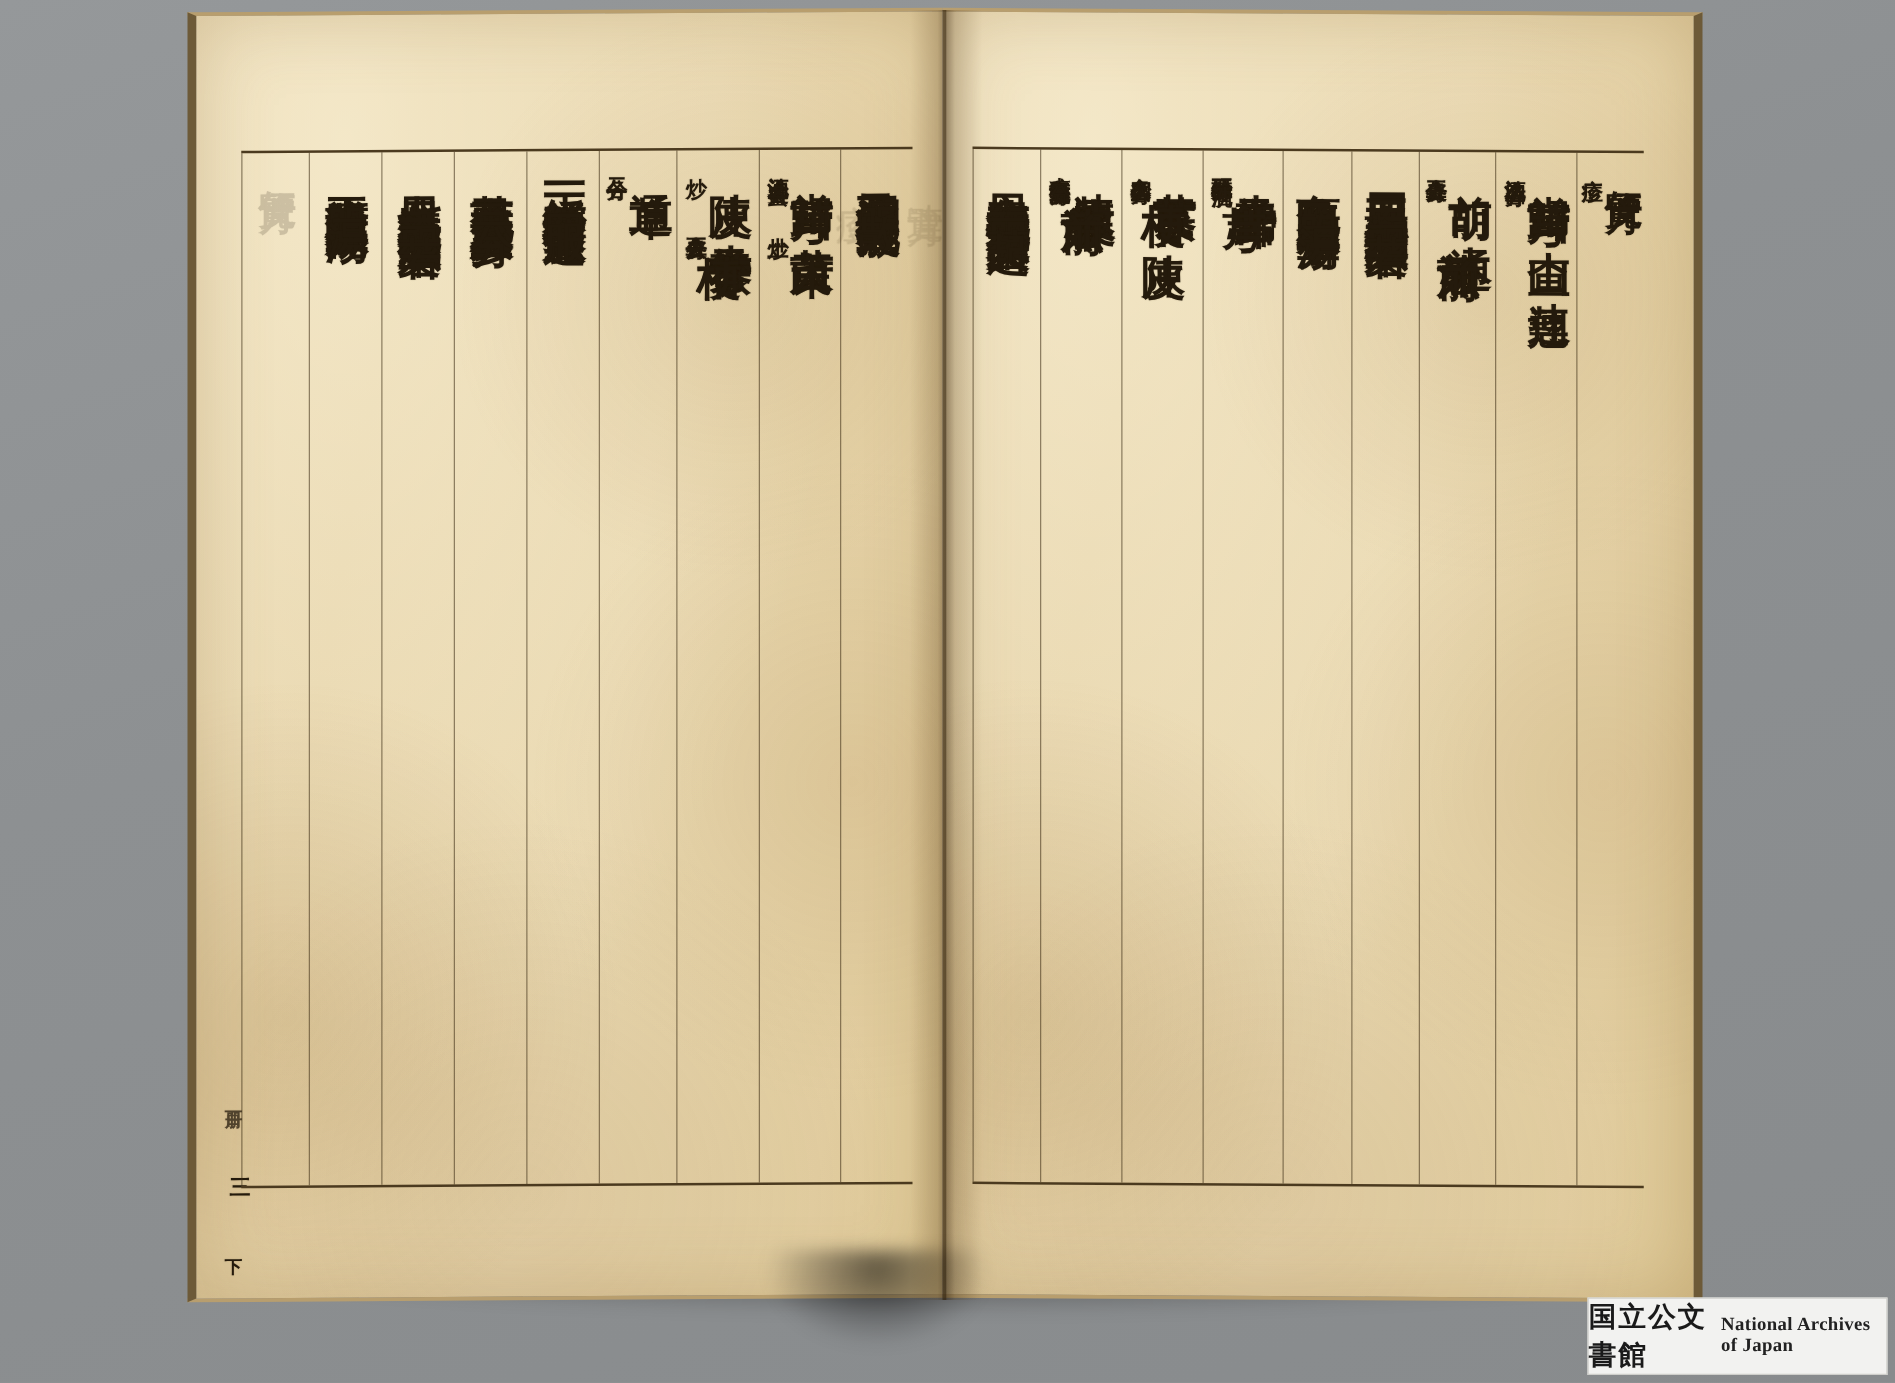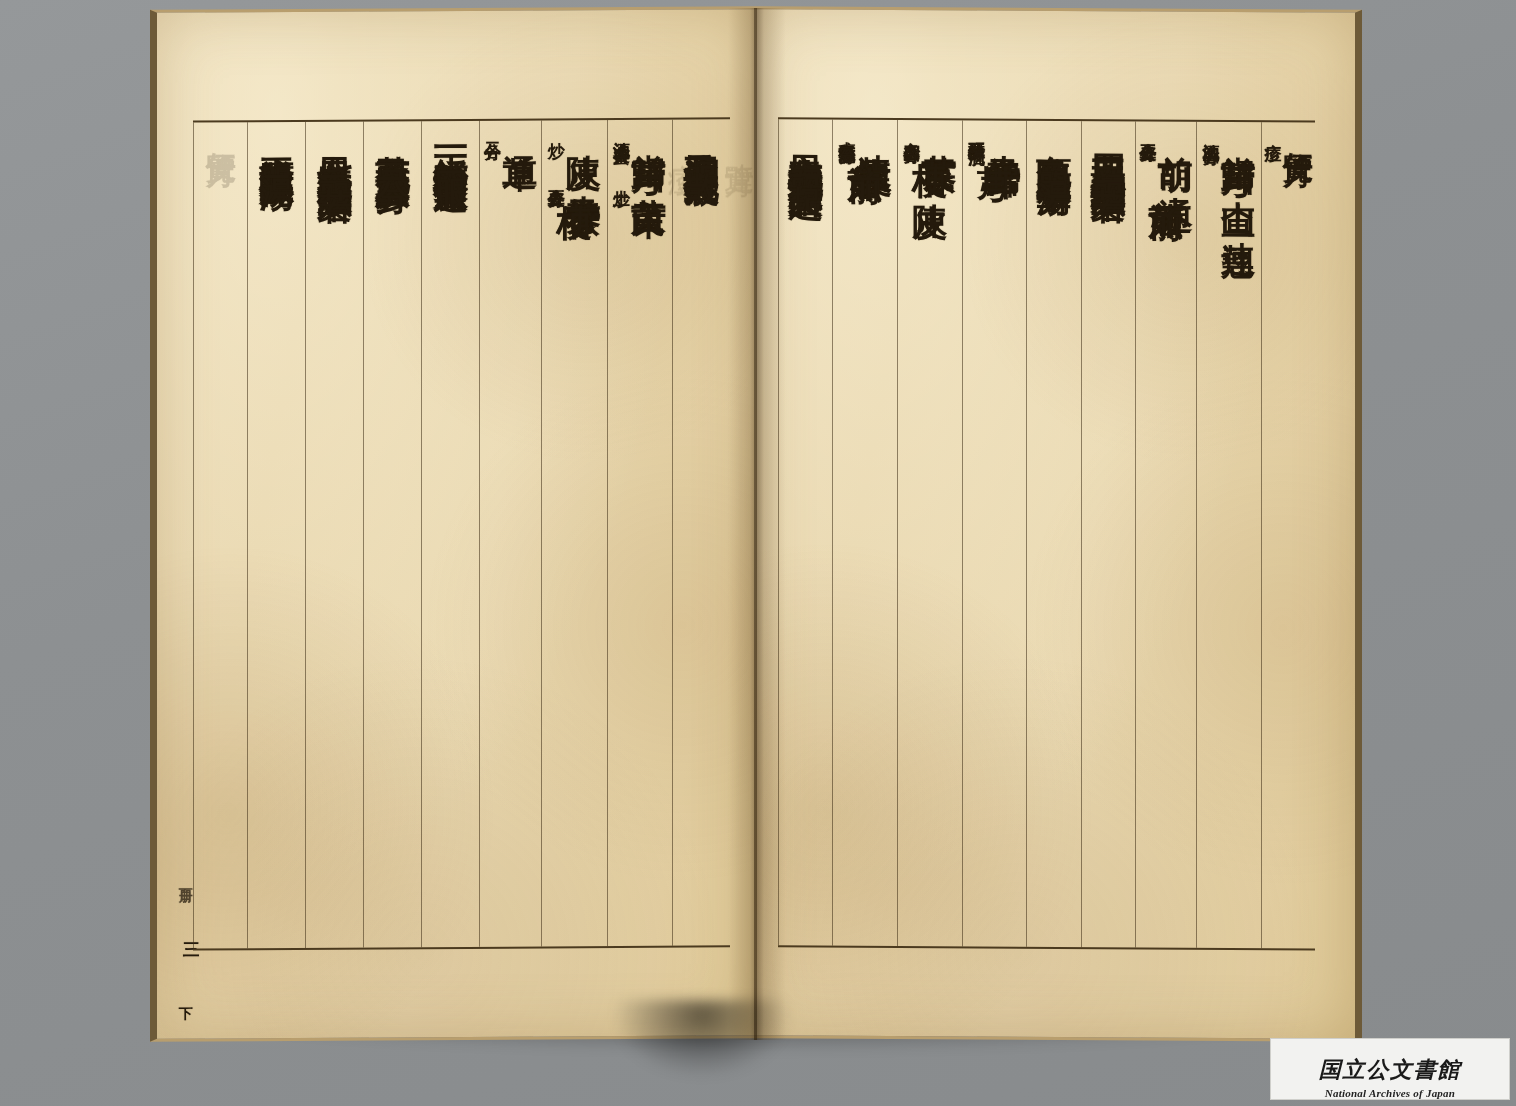--- a/index.html
+++ b/index.html
@@ -188,36 +188,35 @@
   
   .watermark {
     position: absolute;
     right: 6px;
     bottom: 6px;
     width: 238px;
     height: 60px;
     background: #f2f2f0;
     border: 1px solid #cfcfcb;
     display: flex;
-    flex-direction: column;
+    flex-direction: row;
     align-items: center;
-    justify-content: flex-end;
+    justify-content: space-between;
     gap: 2px;
-    font-style: italic;
   }
   .wm-jp {
     font-family: "DejaVu Serif", serif;
     font-size: 22px;
     font-weight: 700;
     color: #1a1a1a;
     letter-spacing: 0.08em;
   }
   .wm-en {
     font-family: "Liberation Serif", serif;
-    font-size: 11px;
+    font-size: 15px;
     font-weight: 700;
     color: #222;
     letter-spacing: 0.02em;
   }
 </style>
 </head>
 <body>
 
 <div id="stage">
 

